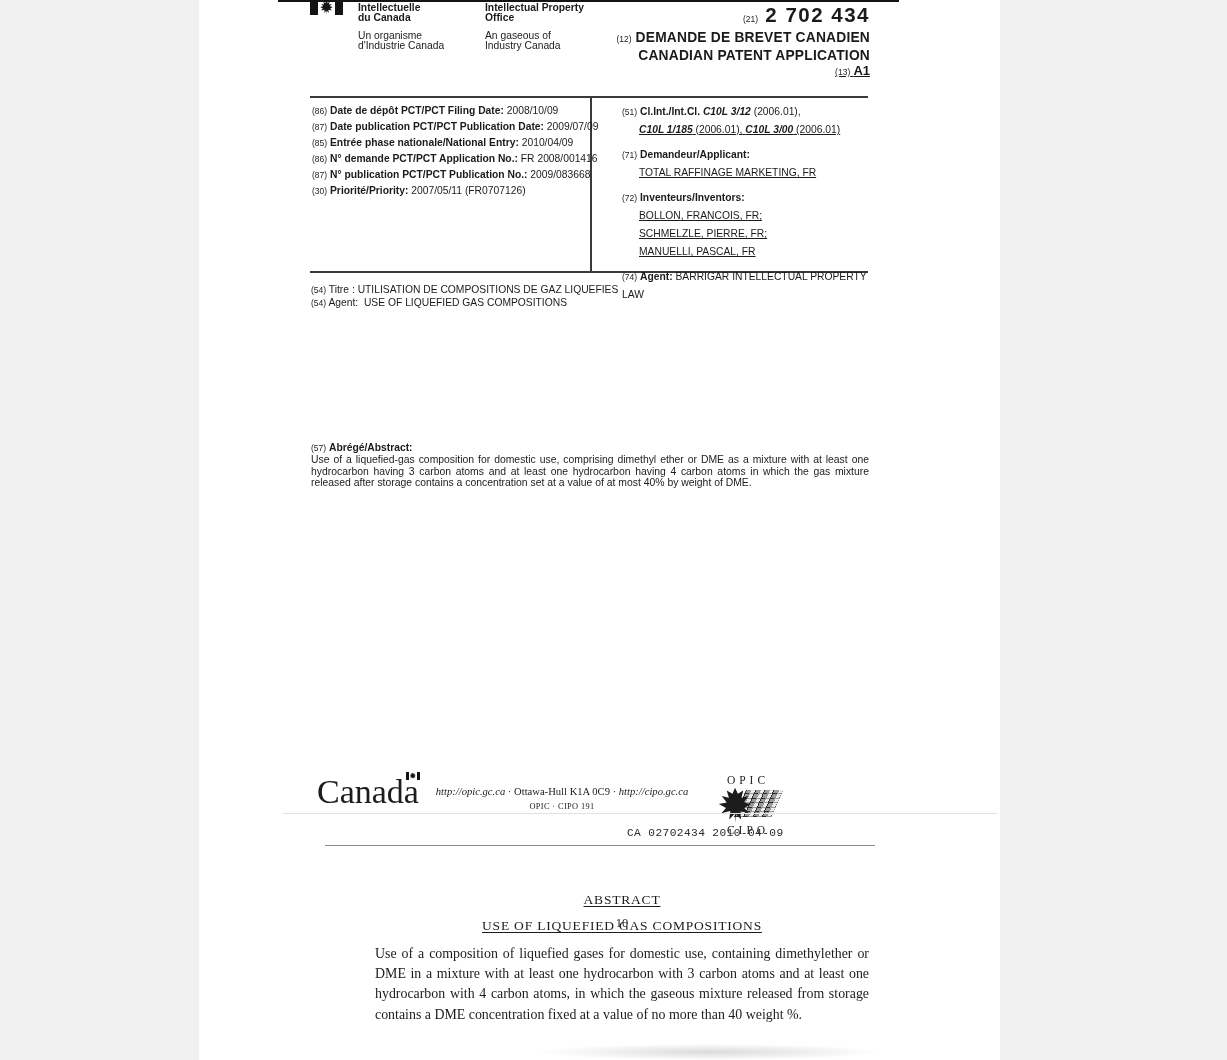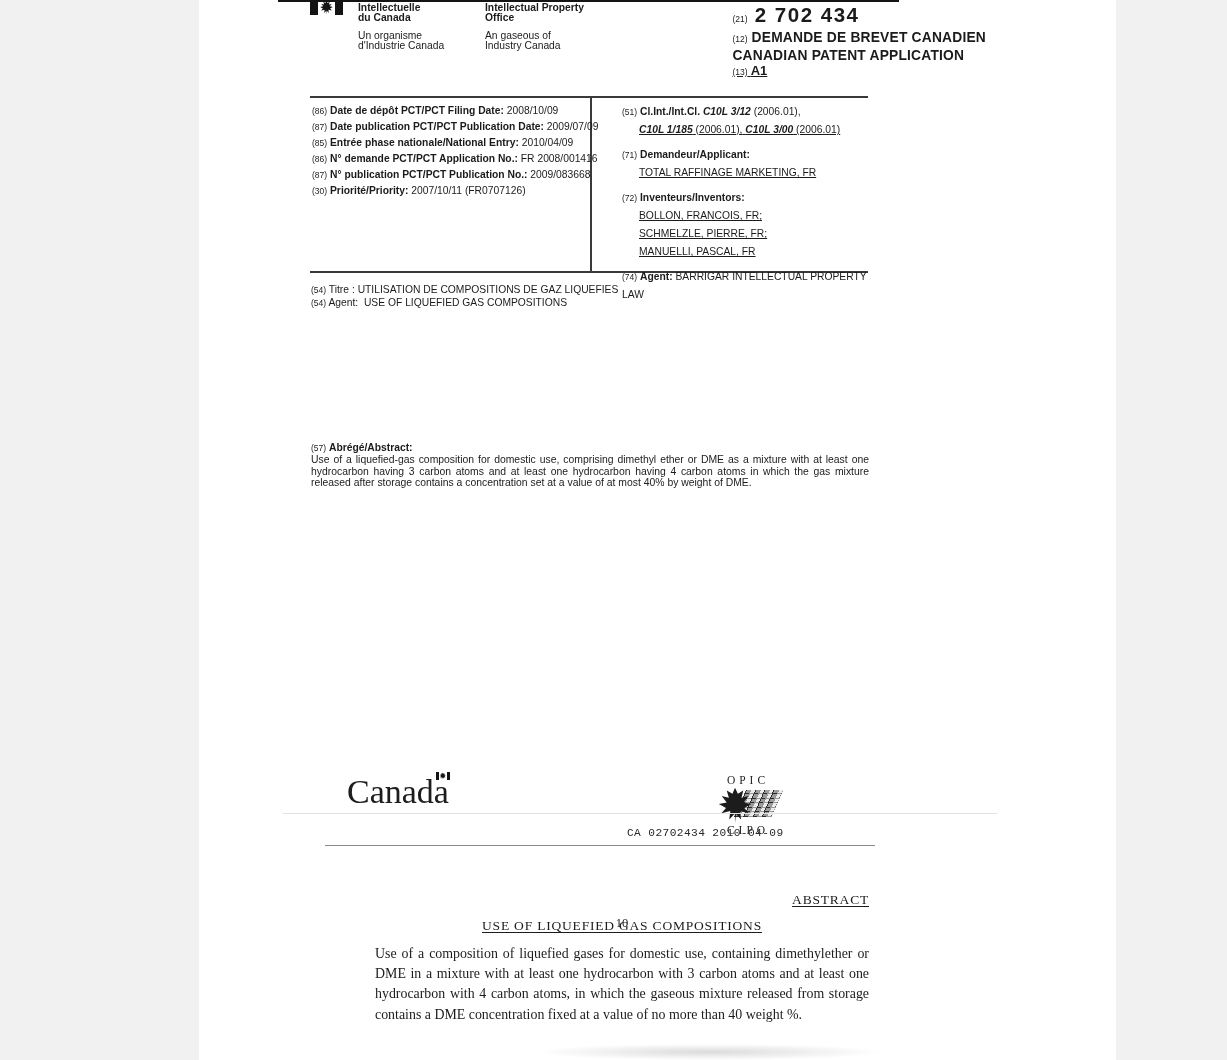--- a/index.html
+++ b/index.html
@@ -1,32 +1,32 @@
 <!DOCTYPE html>
 <html><head>
 <meta charset="utf-8">
 <style>
   * { margin:0; padding:0; box-sizing:border-box; }
   html,body { width:1227px; height:1060px; overflow:hidden; background:#f1f1f2;
               font-family:"Liberation Sans", sans-serif; color:#1b1b1b; }
-  .paper { position:absolute; left:199px; top:0; width:917px; height:1060px; background:#ffffff; }
+  .paper { position:absolute; left:199px; top:0; width:801px; height:1060px; background:#ffffff; }
 
   
   .top-rule { position:absolute; left:79px; top:0; width:621px; height:2px; background:#141414; }
   .flag-hdr { position:absolute; left:111px; top:0; width:33px; height:15px; }
   .flag-hdr .bar { position:absolute; top:0; width:8px; height:15px; background:#141414; }
   .bar-l { left:0; } .bar-r { right:0; }
   .flag-hdr svg { position:absolute; left:8px; top:0; width:17px; height:15px; }
 
   .agency { position:absolute; top:3px; font-size:10.3px; line-height:10.3px; }
   .agency-fr { left:159px; } .agency-en { left:286px; }
   .agency .b { font-weight:bold; }
   .agency .grp { margin-bottom:7px; }
 
-  .head-right { position:absolute; right:130px; top:4px; text-align:left; }
+  .head-right { position:absolute; right:130px; top:4px; text-align:right; }
   .code-sm { font-size:8.5px; font-weight:normal; letter-spacing:0; }
   .pub-num { font-size:20.5px; font-weight:bold; letter-spacing:1.5px; line-height:22px; }
   .doc-line { font-size:13.8px; font-weight:bold; line-height:15.5px; letter-spacing:0.2px; }
   .kind-line { font-size:13px; font-weight:bold; line-height:15px;text-decoration:underline; }
 
   
   .biblio { position:absolute; left:111px; top:96px; width:558px; height:177px;
             border-top:2px solid #3a3a3a; border-bottom:2px solid #3a3a3a; }
   .biblio .vdiv { position:absolute; left:280px; top:0; bottom:0; width:1.5px; background:#3a3a3a; }
   .bib-left { position:absolute; left:2px; top:5px; width:276px; font-size:10.3px; line-height:16px; white-space:nowrap; }
@@ -41,21 +41,21 @@
   .titles { position:absolute; left:112px; top:284px; font-size:10.3px; line-height:11.5px; white-space:nowrap; }
 
   
   .abstract { position:absolute; left:112px; top:442px; width:558px; }
   .abstract .hd { font-size:10.3px; line-height:12px; }
   .abstract .hd .lbl { font-weight:bold; }
   .abstract .body { font-size:10.4px; line-height:11.6px; text-align:justify; }
 
   
   .canada-wm { position:absolute; left:118px; top:775px; font-family:"Liberation Serif", serif;
-               font-size:34px; line-height:34px; color:#1d1d1d;margin-left:30px; }
+               font-size:34px; line-height:34px; color:#1d1d1d; }
   .last-a { position:relative; }
   .mini-flag { position:absolute; left:2px; top:-1px; width:14px; height:8px; }
   .mini-flag .bar { position:absolute; top:0; width:3.2px; height:8px; background:#141414; }
   .mini-flag svg { position:absolute; left:3.2px; top:0; width:7.6px; height:8px; }
 
   .foot-center { position:absolute; left:232px; top:786px; width:262px; text-align:center;
                  font-family:"Liberation Serif", serif; }
   .foot-addr { font-size:10.6px; white-space:nowrap; }
   .foot-addr .url { font-style:italic; }
   .foot-form { font-size:8.3px; margin-top:5px; letter-spacing:0.4px; }
@@ -74,21 +74,21 @@
   .page-edge { position:absolute; left:84px; top:813px; width:714px; height:1px; background:#e2e2e2; }
 
   
   .stamp { position:absolute; left:428px; top:827px; font-family:"Liberation Mono", monospace;
            font-size:11.2px; letter-spacing:0.4px; color:#2a2a2a; }
   .p2-rule { position:absolute; left:126px; top:845px; width:550px; height:1.2px; background:#8a8a8a; }
   .p2-center { position:absolute; left:176px; width:494px; text-align:center;
                font-family:"Liberation Serif", serif; color:#1c1c1c; }
   .p2-pagenum { top:916px; font-size:12.5px; }
   .p2-h { font-size:13.5px; letter-spacing:0.8px; text-decoration:underline; text-underline-offset:2px; }
-  .p2-h1 { top:892px;text-align:right; } .p2-h2 { top:918px; }
+  .p2-h1 { top:892px; } .p2-h2 { top:918px; }
   .p2-body { position:absolute; left:176px; top:944px; width:494px; font-family:"Liberation Serif", serif;
              font-size:13.9px; line-height:20.2px; text-align:justify; color:#1c1c1c; }
   .scan-shadow { position:absolute; left:340px; top:1044px; width:340px; height:16px;
                  background:radial-gradient(ellipse at center, rgba(90,90,90,0.22), rgba(90,90,90,0) 72%); }
 </style>
 </head>
 <body>
 
 <div class="paper">
 
@@ -133,21 +133,21 @@
 
   <div class="biblio">
     <div class="vdiv"></div>
 
     <div class="bib-left">
       <div class="bib-row"><span class="code-sm">(86)</span> <span class="lbl">Date de dépôt PCT/PCT Filing Date:</span> <span>2008/10/09</span></div>
       <div class="bib-row"><span class="code-sm">(87)</span> <span class="lbl">Date publication PCT/PCT Publication Date:</span> <span>2009/07/09</span></div>
       <div class="bib-row"><span class="code-sm">(85)</span> <span class="lbl">Entrée phase nationale/National Entry:</span> <span>2010/04/09</span></div>
       <div class="bib-row"><span class="code-sm">(86)</span> <span class="lbl">N° demande PCT/PCT Application No.:</span> <span>FR 2008/001416</span></div>
       <div class="bib-row"><span class="code-sm">(87)</span> <span class="lbl">N° publication PCT/PCT Publication No.:</span> <span>2009/083668</span></div>
-      <div class="bib-row"><span class="code-sm">(30)</span> <span class="lbl">Priorité/Priority:</span> <span>2007/10/11 (FR0707126)</span></div>
+      <div class="bib-row"><span class="code-sm">(30)</span> <span class="lbl">Priorité/Priority:</span> <span>2007/05/11 (FR0707126)</span></div>
     </div>
 
     <div class="bib-right">
       <div class="bib-item">
         <div><span class="code-sm">(51)</span> <span class="lbl">Cl.Int./Int.Cl.</span> <span class="cls">C10L 3/12</span> <span>(2006.01),</span></div>
         <div class="ind"><span class="cls">C10L 1/185</span> <span>(2006.01),</span> <span class="cls">C10L 3/00</span> <span>(2006.01)</span></div>
       </div>
       <div class="bib-item">
         <div><span class="code-sm">(71)</span> <span class="lbl">Demandeur/Applicant:</span></div>
         <div class="ind">TOTAL RAFFINAGE MARKETING, FR</div>
@@ -175,20 +175,24 @@
   </div>
 
   <div class="canada-wm"><span>Canad</span><span class="last-a"><span>a</span><span class="mini-flag">
           <span class="bar" style="left:0"></span>
           <svg viewBox="0 0 100 100">
             <path fill="#141414" d="M50 4 L57 20 L71 12 L66 30 L84 26 L72 42 L92 46 L74 56 L86 70 L63 65 L65 86 L52 71 L50 97 L48 71 L35 86 L37 65 L14 70 L26 56 L8 46 L28 42 L16 26 L34 30 L29 12 L43 20 Z"></path>
           </svg>
           <span class="bar" style="right:0"></span>
         </span></span></div>
 
+  <div class="foot-center">
+    <div class="foot-addr"><span class="url">http://opic.gc.ca</span> <span>·</span> <span>Ottawa-Hull K1A 0C9</span> <span>·</span> <span class="url">http://cipo.gc.ca</span></div>
+    <div class="foot-form">OPIC · CIPO  191</div>
+  </div>
 
   <div class="opic-cipo">
     <span class="logo-word">OPIC</span>
     <span class="leaf-grid">
       <span class="grid-box"></span>
       <svg class="leaf-big" viewBox="0 0 100 100">
           <path fill="#1c1c1c" d="M50 2 L58 19 L73 10 L68 30 L87 25 L74 43 L95 47 L76 58 L88 73 L64 67 L67 90 L52 74 L51 99 L49 74 L34 90 L37 67 L12 73 L25 58 L5 47 L27 43 L13 25 L33 30 L27 10 L43 19 Z"></path>
         </svg>
     </span>
     <span class="logo-word">CIPO</span>

